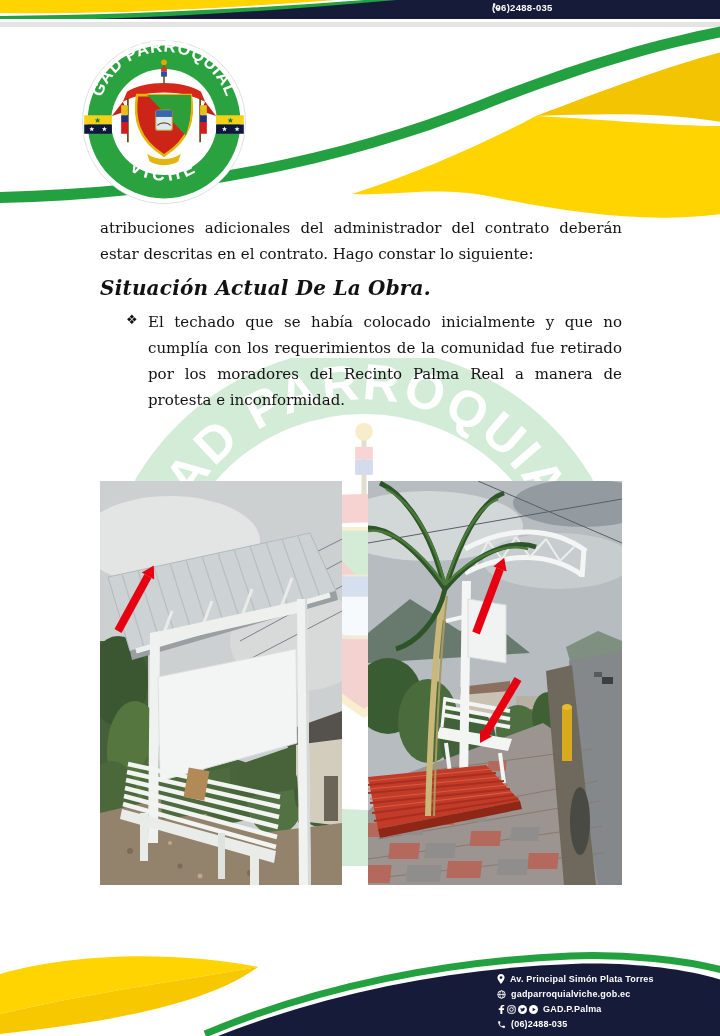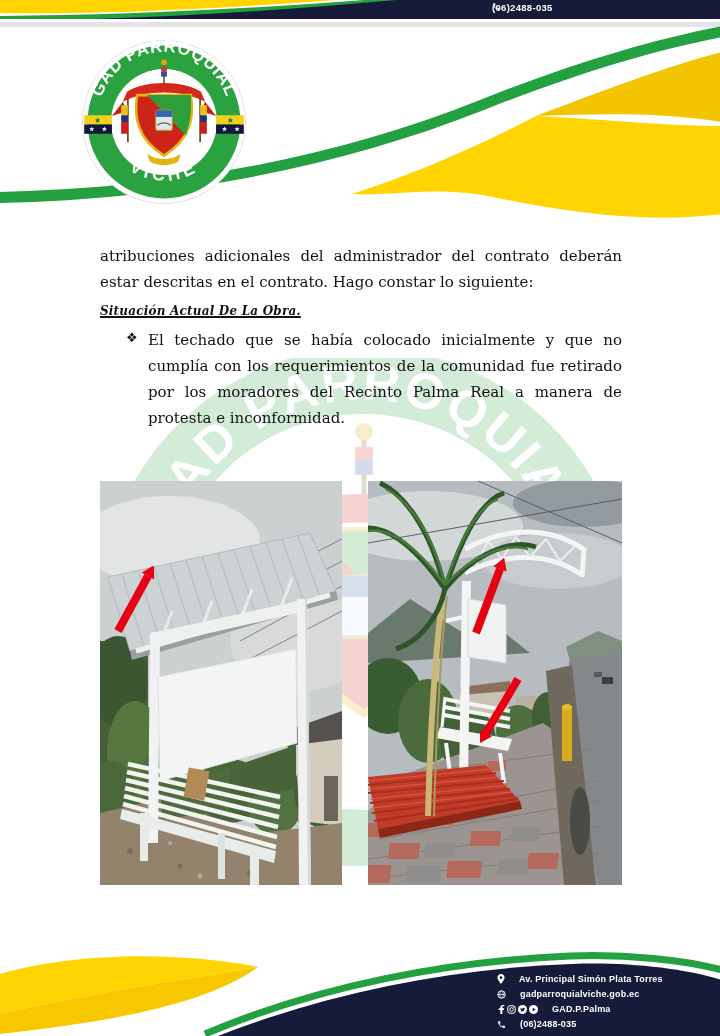--- a/index.html
+++ b/index.html
@@ -10,35 +10,35 @@
   .topbar{top:0;left:0;width:720px;height:19px;background:#171b3a;}
   .topbar svg{position:absolute;top:0;left:0;}
   .topbar-phone{position:absolute;top:2px;left:492px;display:flex;align-items:center;gap:4px;
     font-family:"Liberation Sans",sans-serif;font-size:9.5px;font-weight:bold;color:#fff;letter-spacing:.3px;}
   .graystrip{top:22px;left:0;width:720px;height:5px;background:#e4e4e4;}
   
   .headerdecor{top:24px;left:0;width:720px;height:215px;}
   .logo{top:38px;left:80px;width:168px;height:168px;}
   .watermark{top:358px;left:110px;width:508px;height:508px;opacity:.20;}
   
-  .content{top:243px;left:100px;width:522px;}
+  .content{top:215px;left:100px;width:522px;}
   .p{font-size:15px;line-height:26px;text-align:justify;margin:0;}
-  .heading{font-size:12px;font-weight:bold;font-style:italic;margin:9px 0 3px 0;
-           text-decoration:underline;text-decoration-thickness:2px;letter-spacing:.2px;}
+  .heading{font-size:20px;font-weight:bold;font-style:italic;margin:9px 0 3px 0;
+           text-decoration-thickness:2px;letter-spacing:.2px;}
   .bullet-row{position:relative;margin-top:9px;padding-left:48px;}
   .bullet-mark{position:absolute;left:26px;top:3px;font-family:"DejaVu Sans",sans-serif;font-size:13px;}
   
   .photo{border:0;}
   .photo-left{top:481px;left:100px;width:242px;height:404px;}
   .photo-right{top:481px;left:368px;width:254px;height:404px;}
   
   .footer{top:936px;left:0;width:720px;height:100px;}
   .footer-info{position:absolute;top:973px;left:497px;display:flex;flex-direction:column;gap:3px;
     font-family:"Liberation Sans",sans-serif;font-size:9px;font-weight:bold;color:#fff;letter-spacing:.2px;}
-  .footer-line{display:flex;align-items:center;gap:14px;height:12px;}
+  .footer-line{display:flex;align-items:center;gap:5px;height:12px;}
   .soc{display:flex;align-items:center;gap:2px;}
 </style>
 </head>
 <body>
 
 <div class="abs topbar">
   <svg width="720" height="19" viewBox="0 0 720 19">
     <rect x="0" y="0" width="720" height="19" fill="#171b3a"></rect>
     <path d="M-5,21 C140,20 300,10 448,-5 L-5,-5 Z" fill="#23a03f"></path>
     <path d="M-5,16 C140,15 292,7 436,-6 L-5,-6 Z" fill="#ffffff"></path>

